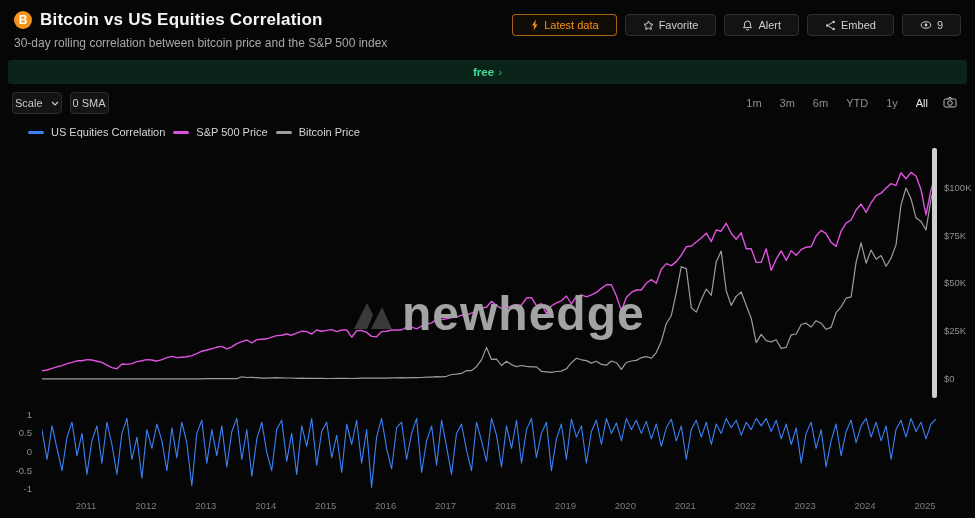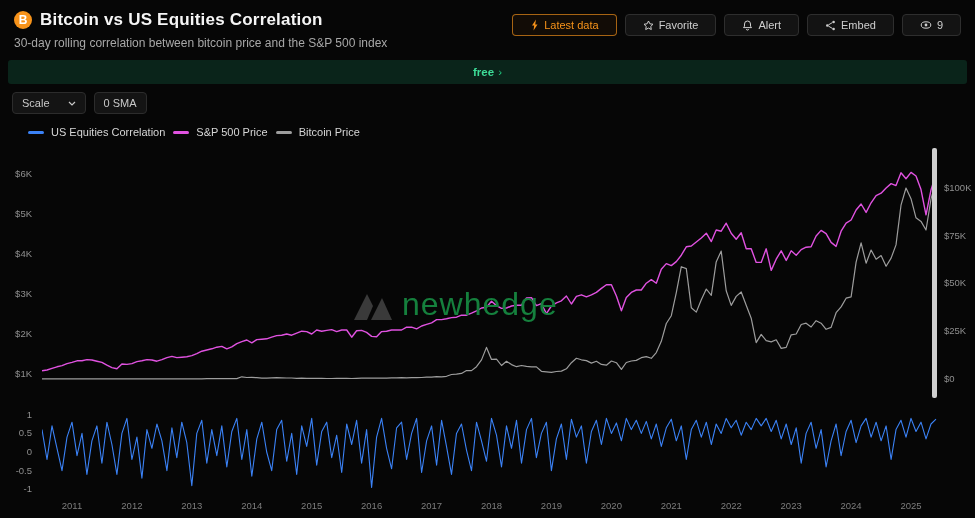--- a/index.html
+++ b/index.html
@@ -26,22 +26,22 @@
   
   .banner { margin:4px 8px 0 8px; height:24px; background:#0a241a;
     border-radius:3px; display:flex; align-items:center; justify-content:center;
     gap:4px; font-size:11.5px; color:#1fc77e; cursor:pointer; }
   .banner b { color:#3ddc97; }
 
   
   .toolbar { display:flex; justify-content:space-between; align-items:center;
     padding:8px 14px 0 12px; }
   .toolbar-left { display:flex; gap:8px; }
-  .tbtn { display:flex; align-items:center; gap:18px; background:#141414;
-    border:1px solid #2c2c2c; color:#c9c9c9; font-size:11px; padding:4px 9px;
+  .tbtn { display:flex; align-items:center; gap:8px; background:#141414;
+    border:1px solid #2c2c2c; color:#c9c9c9; font-size:11px; padding:4px 2px;
     border-radius:4px; cursor:pointer; font-family:inherit; }
   .toolbar-right { display:flex; gap:4px; align-items:center; }
   .tf { background:none; border:none; color:#8f8f8f; font-size:11px;
     padding:3px 7px; cursor:pointer; font-family:inherit; border-radius:3px; }
   .tf.active { color:#e8e8e8; }
   .icon-btn { background:none; border:none; color:#bdbdbd; cursor:pointer;
     padding:2px 4px; }
 
   
   .legend { display:flex; gap:8px; padding:12px 0 0 28px; }
@@ -53,27 +53,27 @@
   .chart-region { position:relative; margin-top:8px; height:368px; }
   .plot-svg { position:absolute; left:42px; top:0; }
   .corr-svg { position:absolute; left:42px; top:262px; }
   .axis-col { position:absolute; top:0; height:252px; }
   [data-name="price-left-axis"]  { left:0; width:40px; }
   [data-name="price-right-axis"] { left:938px; width:37px; }
   [data-name="correlation-left-axis"] { position:absolute; left:0; top:262px;
     width:40px; height:88px; }
   .axis-label { position:absolute; right:8px; font-size:9.5px; color:#8f8f8f; }
   [data-name="price-right-axis"] .axis-label { left:6px; right:auto; }
-  [data-name="x-axis-labels"] { position:absolute; left:0; top:354px;
+  [data-name="x-axis-labels"] { position:absolute; left:14px; top:354px;
     width:962px; height:14px; }
   .x-label { position:absolute; width:32px; text-align:center; font-size:9.5px;
     color:#7d7d7d; }
   .watermark { position:absolute; left:352px; top:140px; display:flex;
     align-items:center; gap:8px; pointer-events:none; }
-  .watermark span { font-size:32px; font-weight:400; color:#15803d;
+  .watermark span { font-size:48px; font-weight:700; color:#a3a3a3;
     letter-spacing:1px; }
   .chart-scrollbar { position:absolute; left:932px; top:2px; width:5px;
     height:250px; background:#cfcfcf; border-radius:2px; cursor:pointer; }
 </style>
 </head>
 <body>
 
 <header data-name="header">
   <div class="header-left">
     <div class="title-row">
@@ -131,46 +131,53 @@
     <button class="tbtn" data-name="scale-dropdown">
       <span data-name="scale-label">Scale</span>
       <svg width="8" height="5" viewBox="0 0 8 5" data-name="chevron-down-icon">
           <path d="M1 1l3 3 3-3" fill="none" stroke="currentColor" stroke-width="1.2"></path>
         </svg>
     </button>
     <button class="tbtn" data-name="sma-button">
       <span data-name="sma-label">0 SMA</span>
     </button>
   </div>
+  <div class="toolbar-right">
+    <button class="tf" data-name="timeframe-1m">1m</button>
+    <button class="tf" data-name="timeframe-3m">3m</button>
+    <button class="tf" data-name="timeframe-6m">6m</button>
+    <button class="tf" data-name="timeframe-ytd">YTD</button>
+    <button class="tf" data-name="timeframe-1y">1y</button>
+    <button class="tf active" data-name="timeframe-all">All</button>
+    <button class="icon-btn" data-name="screenshot-button">
+      <svg width="14" height="12" viewBox="0 0 14 12" data-name="camera-icon">
+          <rect x="1" y="3" width="12" height="8" rx="1.5" fill="none" stroke="currentColor" stroke-width="1"></rect>
+          <circle cx="7" cy="7" r="2.3" fill="none" stroke="currentColor" stroke-width="1"></circle>
+          <path d="M5 3l1-1.6h2L9 3" fill="none" stroke="currentColor" stroke-width="1"></path>
+        </svg>
+    </button>
+  </div>
 </div>
 
 <div class="legend" data-name="chart-legend">
   <div class="legend-item" data-name="legend-item-us-equities-correlation">
     <span class="swatch" data-name="legend-swatch-0" style="background: rgb(59, 130, 246);"></span>
     <span data-name="legend-label-0">US Equities Correlation</span>
   </div>
   <div class="legend-item" data-name="legend-item-sp500-price">
     <span class="swatch" data-name="legend-swatch-1" style="background: rgb(224, 82, 224);"></span>
     <span data-name="legend-label-1">S&amp;P 500 Price</span>
   </div>
   <div class="legend-item" data-name="legend-item-bitcoin-price">
     <span class="swatch" data-name="legend-swatch-2" style="background: rgb(157, 157, 157);"></span>
     <span data-name="legend-label-2">Bitcoin Price</span>
   </div>
 </div>
 
 <div class="chart-region" data-name="chart-region">
-  <div class="axis-col" data-name="price-left-axis">
-      <span class="axis-label" data-name="axis-label" style="top: 22px;">$6K</span>
-      <span class="axis-label" data-name="axis-label" style="top: 62px;">$5K</span>
-      <span class="axis-label" data-name="axis-label" style="top: 102px;">$4K</span>
-      <span class="axis-label" data-name="axis-label" style="top: 142px;">$3K</span>
-      <span class="axis-label" data-name="axis-label" style="top: 182px;">$2K</span>
-      <span class="axis-label" data-name="axis-label" style="top: 222px;">$1K</span>
-    </div>
   <svg class="plot-svg" width="896" height="252" viewBox="0 0 896 252" data-name="price-chart-svg">
       <polyline points="0.0,224.8 5.0,224.0 10.0,222.4 15.0,220.8 20.0,219.6 25.0,217.6 30.0,216.4 35.0,214.8 40.0,214.8 44.9,213.6 49.9,214.0 54.9,215.2 59.9,216.4 64.9,219.2 69.9,221.6 74.9,222.8 79.9,218.0 84.9,218.4 89.9,217.6 94.9,215.6 99.9,214.8 104.9,213.6 109.9,214.0 114.9,215.2 119.9,213.6 124.9,211.6 129.9,210.4 134.8,211.6 139.8,211.2 144.8,210.8 149.8,209.6 154.8,207.6 159.8,205.2 164.8,204.0 169.8,202.8 174.8,201.2 179.8,200.4 184.8,202.8 189.8,200.8 194.8,197.6 199.8,195.6 204.8,194.0 209.8,196.8 214.8,193.6 219.8,193.2 224.7,192.8 229.7,191.2 234.7,189.6 239.7,189.2 244.7,188.0 249.7,189.2 254.7,187.2 259.7,185.2 264.7,185.6 269.7,188.0 274.7,184.0 279.7,185.2 284.7,184.4 289.7,183.6 294.7,185.6 299.7,184.0 304.7,184.0 309.7,191.2 314.6,184.8 319.6,184.4 324.6,186.4 329.6,190.4 334.6,190.8 339.6,185.6 344.6,185.2 349.6,184.0 354.6,184.0 359.6,184.0 364.6,181.2 369.6,181.2 374.6,182.8 379.6,180.0 384.6,178.4 389.6,176.8 394.6,173.6 399.6,173.6 404.5,172.8 409.5,171.6 414.5,171.2 419.5,169.2 424.5,169.2 429.5,167.2 434.5,164.8 439.5,162.0 444.5,161.2 449.5,155.2 454.5,159.6 459.5,162.4 464.5,162.0 469.5,160.0 474.5,159.2 479.5,159.2 484.5,152.0 489.5,151.6 494.4,159.6 499.4,157.6 504.4,167.6 509.4,160.0 514.4,156.8 519.4,154.8 524.4,150.0 529.4,158.0 534.4,150.4 539.4,148.8 544.4,150.8 549.4,148.8 554.4,146.4 559.4,142.4 564.4,138.8 569.4,138.8 574.4,150.0 579.4,164.8 584.3,151.6 589.3,146.4 594.3,144.0 599.3,144.0 604.3,137.2 609.3,133.6 614.3,137.2 619.3,123.2 624.3,117.6 629.3,119.6 634.3,115.6 639.3,109.2 644.3,100.8 649.3,100.0 654.3,96.0 659.3,92.0 664.3,87.2 669.3,95.6 674.2,84.0 679.2,85.2 684.2,77.2 689.2,87.2 694.2,93.2 699.2,86.8 704.2,102.8 709.2,102.8 714.2,116.4 719.2,116.4 724.2,102.8 729.2,124.4 734.2,113.2 739.2,104.8 744.2,114.4 749.2,104.8 754.2,109.2 759.2,103.6 764.1,101.2 769.1,100.8 774.1,90.0 779.1,84.4 784.1,87.6 789.1,96.4 794.1,100.4 799.1,85.2 804.1,77.2 809.1,74.0 814.1,64.0 819.1,58.0 824.1,66.4 829.1,56.8 834.1,49.6 839.1,47.2 844.1,42.0 849.1,37.6 854.0,39.6 859.0,26.8 864.0,32.8 869.0,26.4 874.0,30.0 879.0,43.6 884.0,68.8 889.0,44.0 894.0,28.0" fill="none" stroke="#e052e0" stroke-width="1.4" stroke-linejoin="round" data-name="series-S&amp;P 500 Price"></polyline>
       <polyline points="0.0,232.9 5.0,232.9 10.0,232.9 15.0,232.9 20.0,232.9 25.0,232.9 30.0,232.9 35.0,232.9 40.0,232.9 44.9,232.9 49.9,232.9 54.9,232.9 59.9,232.9 64.9,232.9 69.9,232.9 74.9,232.9 79.9,232.9 84.9,232.9 89.9,232.9 94.9,232.9 99.9,232.9 104.9,232.9 109.9,232.9 114.9,232.9 119.9,232.9 124.9,232.9 129.9,232.9 134.8,232.9 139.8,232.9 144.8,232.9 149.8,232.9 154.8,232.9 159.8,232.8 164.8,232.6 169.8,232.7 174.8,232.7 179.8,232.7 184.8,232.7 189.8,232.7 194.8,232.6 199.8,230.8 204.8,231.5 209.8,231.4 214.8,231.7 219.8,232.1 224.7,232.1 229.7,231.8 234.7,231.7 239.7,231.8 244.7,232.0 249.7,232.0 254.7,232.3 259.7,232.2 264.7,232.3 269.7,232.3 274.7,232.4 279.7,232.4 284.7,232.5 289.7,232.5 294.7,232.4 299.7,232.4 304.7,232.4 309.7,232.5 314.6,232.3 319.6,232.2 324.6,232.1 329.6,232.1 334.6,232.2 339.6,232.1 344.6,232.1 349.6,231.9 354.6,231.8 359.6,231.6 364.6,231.8 369.6,231.7 374.6,231.6 379.6,231.5 384.6,231.1 389.6,231.1 394.6,230.6 399.6,230.8 404.5,230.3 409.5,228.5 414.5,228.2 419.5,227.4 424.5,224.6 429.5,224.6 434.5,220.7 439.5,213.9 444.5,201.4 449.5,213.4 454.5,213.2 459.5,219.5 464.5,215.3 469.5,218.6 474.5,220.7 479.5,219.5 484.5,220.3 489.5,220.9 494.4,220.9 499.4,225.3 504.4,225.8 509.4,226.4 514.4,225.5 519.4,225.1 524.4,222.8 529.4,216.7 534.4,212.3 539.4,213.8 544.4,214.6 549.4,217.1 554.4,215.3 559.4,218.4 564.4,219.2 569.4,215.0 574.4,216.7 579.4,223.4 584.3,216.5 589.3,215.0 594.3,214.4 599.3,211.7 604.3,210.6 609.3,212.3 614.3,206.6 619.3,195.3 624.3,177.5 629.3,169.7 634.3,146.6 639.3,120.7 644.3,122.6 649.3,161.7 654.3,166.1 659.3,153.7 664.3,143.0 669.3,149.3 674.2,115.9 679.2,105.0 684.2,144.7 689.2,159.4 694.2,150.4 699.2,146.0 704.2,159.2 709.2,172.2 714.2,196.6 719.2,188.4 724.2,194.7 729.2,195.9 734.2,193.8 739.2,202.4 744.2,201.4 749.2,188.8 754.2,188.0 759.2,178.5 764.1,177.2 769.1,181.0 774.1,174.7 779.1,177.2 784.1,183.3 789.1,181.4 794.1,166.7 799.1,160.9 804.1,152.2 809.1,150.8 814.1,116.1 819.1,96.8 824.1,117.2 829.1,104.0 834.1,113.2 839.1,109.6 844.1,120.3 849.1,112.1 854.0,98.9 859.0,59.2 864.0,42.0 869.0,52.7 874.0,71.8 879.0,75.4 884.0,84.0 889.0,53.1 894.0,34.4" fill="none" stroke="#9d9d9d" stroke-width="1.2" stroke-linejoin="round" data-name="series-Bitcoin Price"></polyline>
     </svg>
   <div class="axis-col" data-name="price-right-axis">
       <span class="axis-label" data-name="axis-label" style="top: 36px;">$100K</span>
       <span class="axis-label" data-name="axis-label" style="top: 83.7273px;">$75K</span>
       <span class="axis-label" data-name="axis-label" style="top: 131.455px;">$50K</span>
       <span class="axis-label" data-name="axis-label" style="top: 179.182px;">$25K</span>
       <span class="axis-label" data-name="axis-label" style="top: 226.909px;">$0</span>

